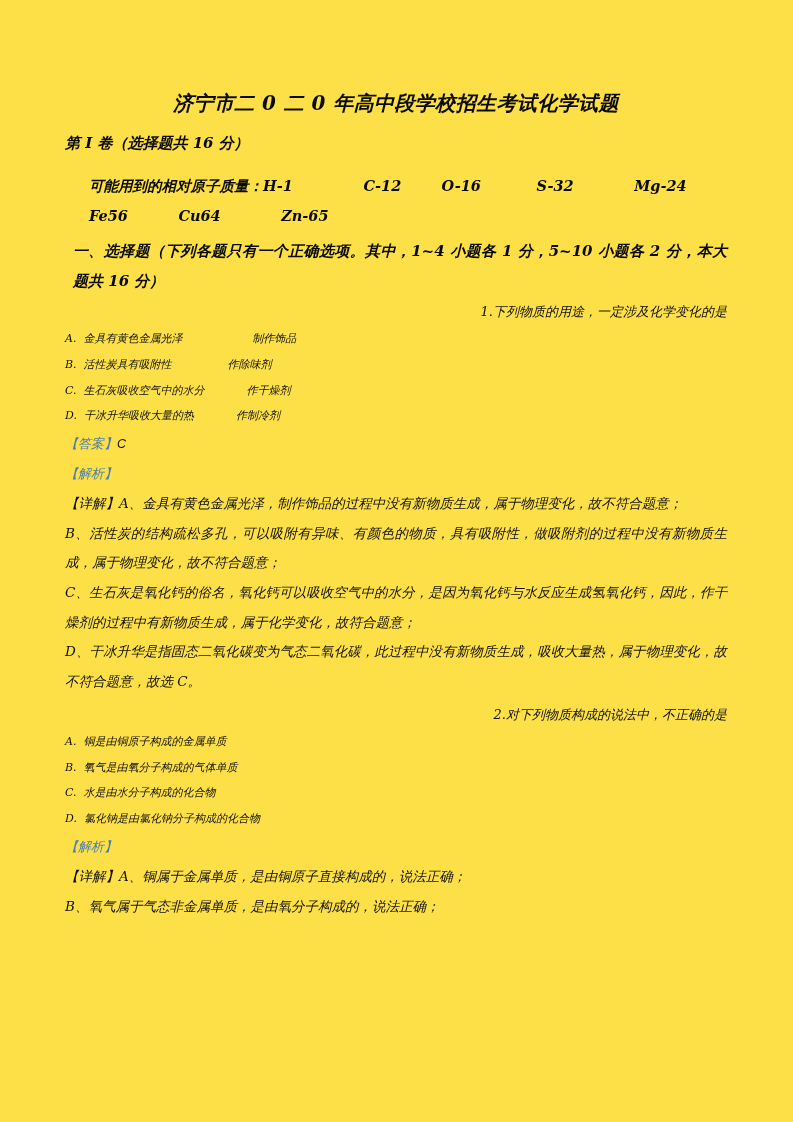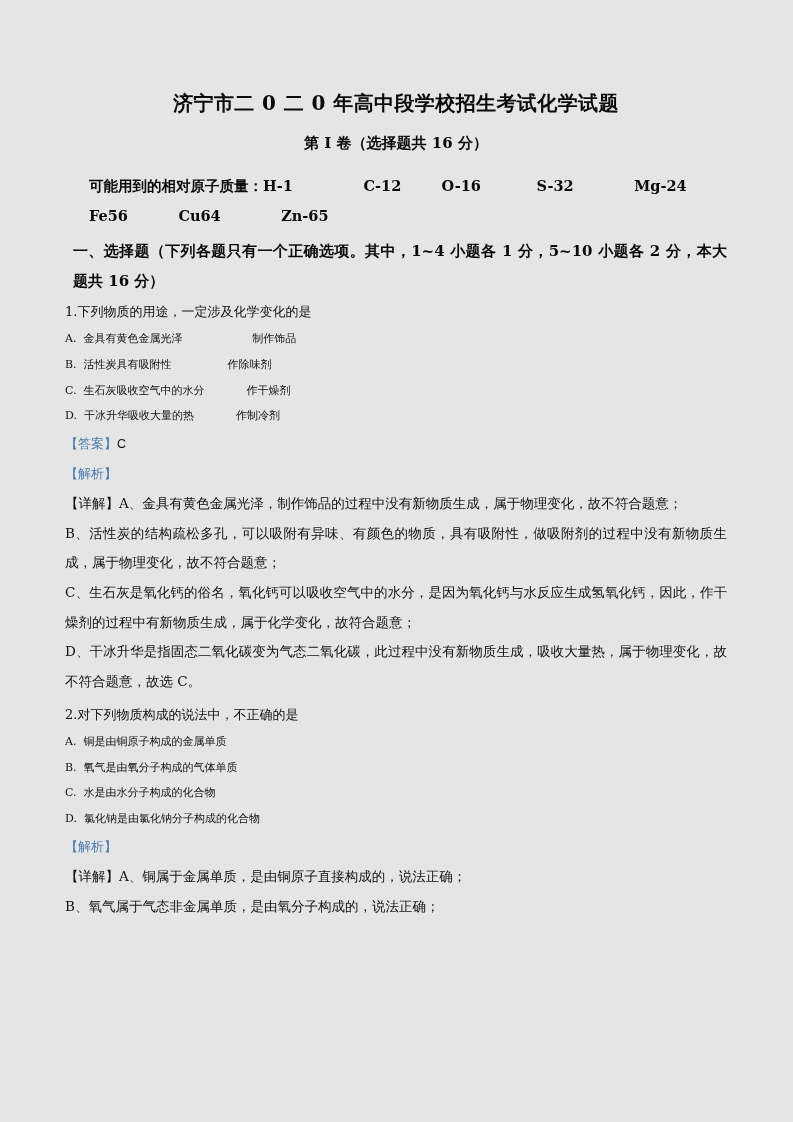--- a/index.html
+++ b/index.html
@@ -10,23 +10,24 @@
   }
   body {
     font-family: "DejaVu Serif", "Liberation Serif", serif;
     color: #000000;
   }
   .page {
     position: relative;
     width: 793px;
     height: 1122px;
     margin: 0 auto;
-    background: #e5e5e5;
+    background: #fde047;
     overflow: hidden;
     box-sizing: border-box;
+    font-style: italic;
   }
   .content {
     position: absolute;
     left: 65px;
     top: 88px;
     width: 662px;
   }
 
   
   .doc-title {
@@ -34,21 +35,21 @@
     font-weight: bold;
     text-align: center;
     letter-spacing: 0.4px;
     line-height: 1.5;
     margin: 0 0 14px 0;
     color: #0a0a0a;
   }
   .sub-title {
     font-size: 15px;
     font-weight: bold;
-    text-align: center;
+    text-align: left;
     line-height: 1.5;
     margin: 0 0 16px 0;
     color: #0a0a0a;
   }
 
   
   .atomic-line {
     font-size: 14.5px;
     font-weight: bold;
     line-height: 2.1;
@@ -66,20 +67,21 @@
     color: #0a0a0a;
     text-align: justify;
   }
 
   
   .question-stem {
     font-size: 13px;
     line-height: 2.15;
     margin: 0;
     color: #111111;
+    text-align: right;
   }
   .option {
     font-size: 11px;
     line-height: 2.35;
     margin: 0;
     white-space: pre;
     color: #111111;
   }
 
   

